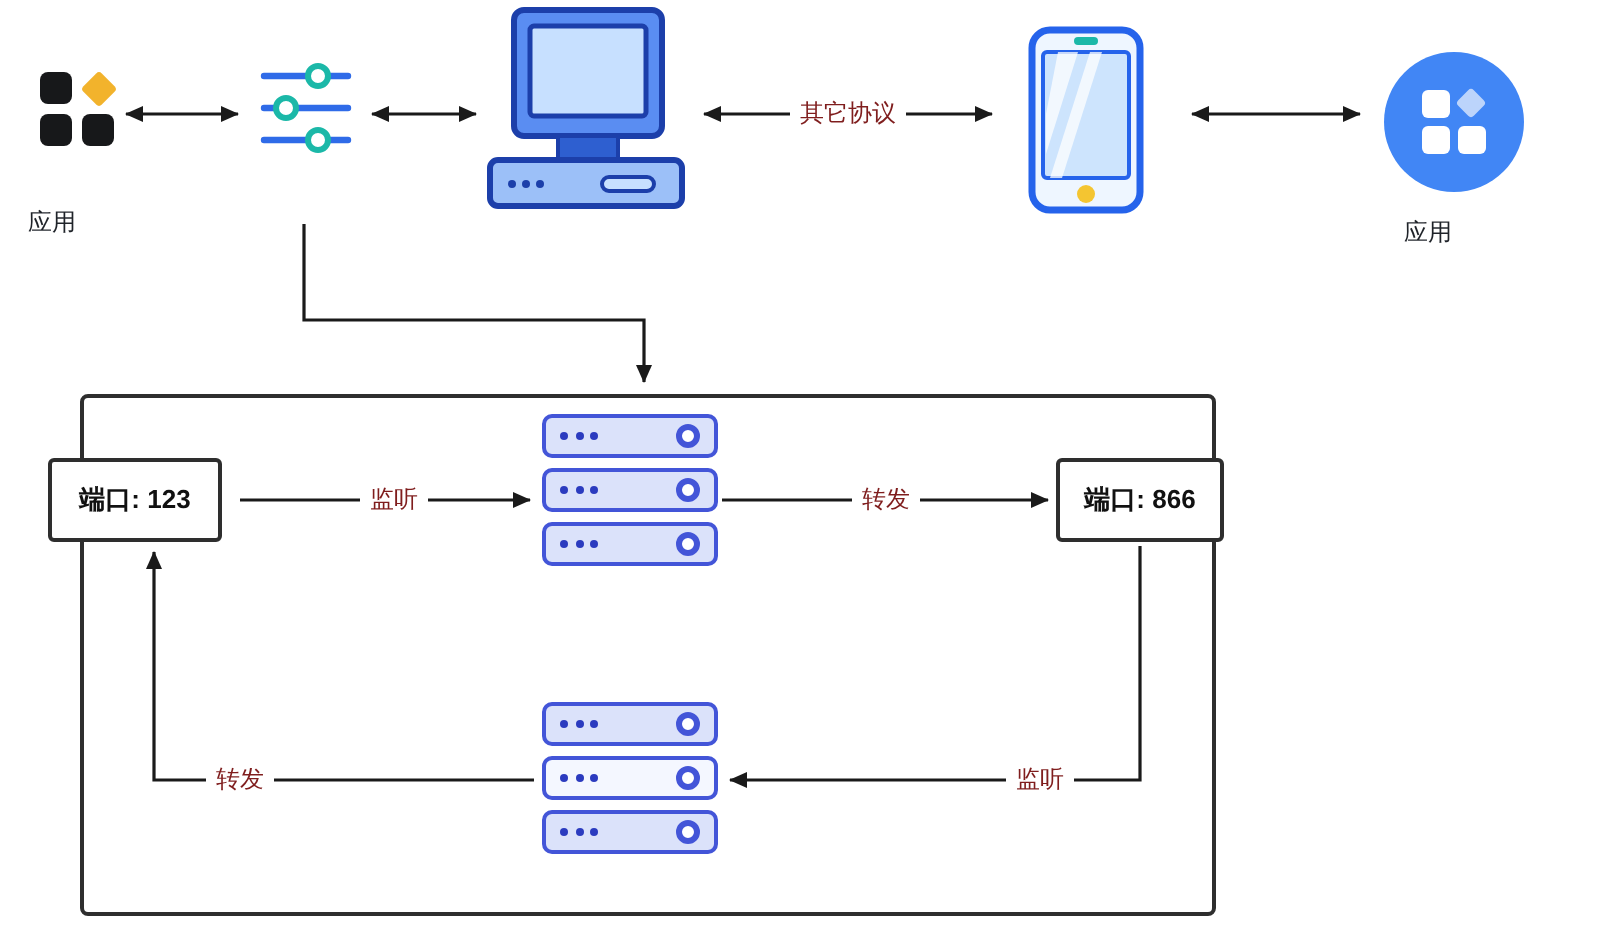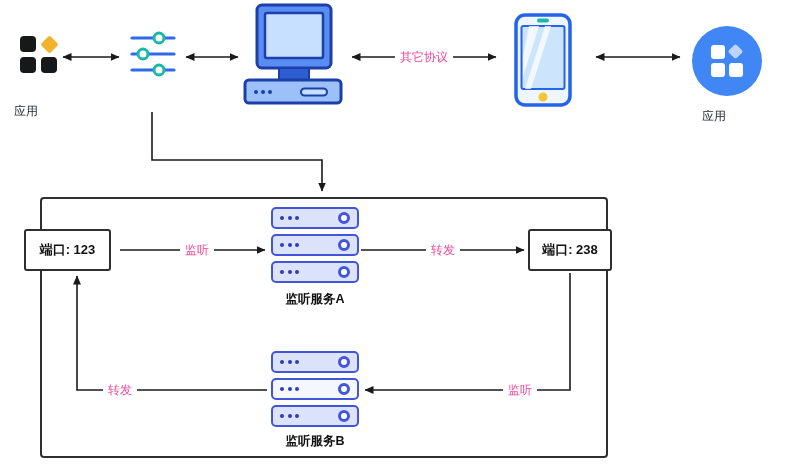--- a/index.html
+++ b/index.html
@@ -1,20 +1,20 @@
 <!DOCTYPE html>
 <html><head>
 <meta charset="utf-8">
 <style>
   * { margin:0; padding:0; box-sizing:border-box; }
   body { font-family:"Liberation Sans","DejaVu Sans",sans-serif; background:#ffffff; }
   .canvas { position:relative; width:800px; height:465px; background:#ffffff; overflow:hidden; }
   .abs { position:absolute; }
   .label { position:absolute; font-size:12px; color:#1f2329; text-align:left; }
-  .line-label { position:absolute; transform:translate(-50%,-50%); background:#ffffff; padding:0 5px; font-size:12px; color:#ec4899; white-space:nowrap; z-index:5; }
+  .line-label { position:absolute; transform:translate(-50%,-50%); background:#ffffff; padding:0 5px; font-size:12px; color:#7f1d1d; white-space:nowrap; z-index:5; }
   .port-box { position:absolute; height:42px; border:2px solid #2e2e2e; border-radius:3px; background:#ffffff;
               display:flex; align-items:center; justify-content:center; font-size:13px; font-weight:600; color:#111; z-index:4; }
   .big-box { position:absolute; left:40px; top:197px; width:568px; height:261px; border:2px solid #2e2e2e; border-radius:4px; }
   
   .app-grid { width:38px; height:38px; }
   .app-grid .sq { position:absolute; width:16px; height:16px; background:#17181a; border-radius:4px; }
   .app-grid .diamond { position:absolute; width:13px; height:13px; background:#f2b32c; border-radius:2px; transform:rotate(45deg); }
   
   .app-circle { width:70px; height:70px; border-radius:50%; background:#4186f5; }
   .app-circle .sq { position:absolute; width:14px; height:14px; background:#ffffff; border-radius:3px; }
@@ -110,21 +110,21 @@
     </g>
   </svg>
 
   <div class="line-label" style="left:424px; top:57px;">其它协议</div>
   <div class="line-label" style="left:197px; top:250px;">监听</div>
   <div class="line-label" style="left:443px; top:250px;">转发</div>
   <div class="line-label" style="left:520px; top:390px;">监听</div>
   <div class="line-label" style="left:120px; top:390px;">转发</div>
 
   <div class="port-box" style="left:24px; top:229px; width:87px;">端口: 123</div>
-  <div class="port-box" style="left:528px; top:229px; width:84px;">端口: 238</div>
+  <div class="port-box" style="left:528px; top:229px; width:84px;">端口: 866</div>
 
   <div class="server-stack" style="left:271px; top:207px;">
     <div class="server-row">
       <span class="server-dots">
           <i></i>
           <i></i>
           <i></i>
         </span>
       <span class="server-ring"></span>
     </div>
@@ -138,21 +138,20 @@
     </div>
     <div class="server-row">
       <span class="server-dots">
           <i></i>
           <i></i>
           <i></i>
         </span>
       <span class="server-ring"></span>
     </div>
   </div>
-  <div class="service-label" style="left:255px; top:291px;">监听服务A</div>
 
   <div class="server-stack" style="left:271px; top:351px;">
     <div class="server-row">
       <span class="server-dots">
           <i></i>
           <i></i>
           <i></i>
         </span>
       <span class="server-ring"></span>
     </div>
@@ -166,15 +165,14 @@
     </div>
     <div class="server-row">
       <span class="server-dots">
           <i></i>
           <i></i>
           <i></i>
         </span>
       <span class="server-ring"></span>
     </div>
   </div>
-  <div class="service-label" style="left:255px; top:433px;">监听服务B</div>
 
 </div>
 
 </body></html>

